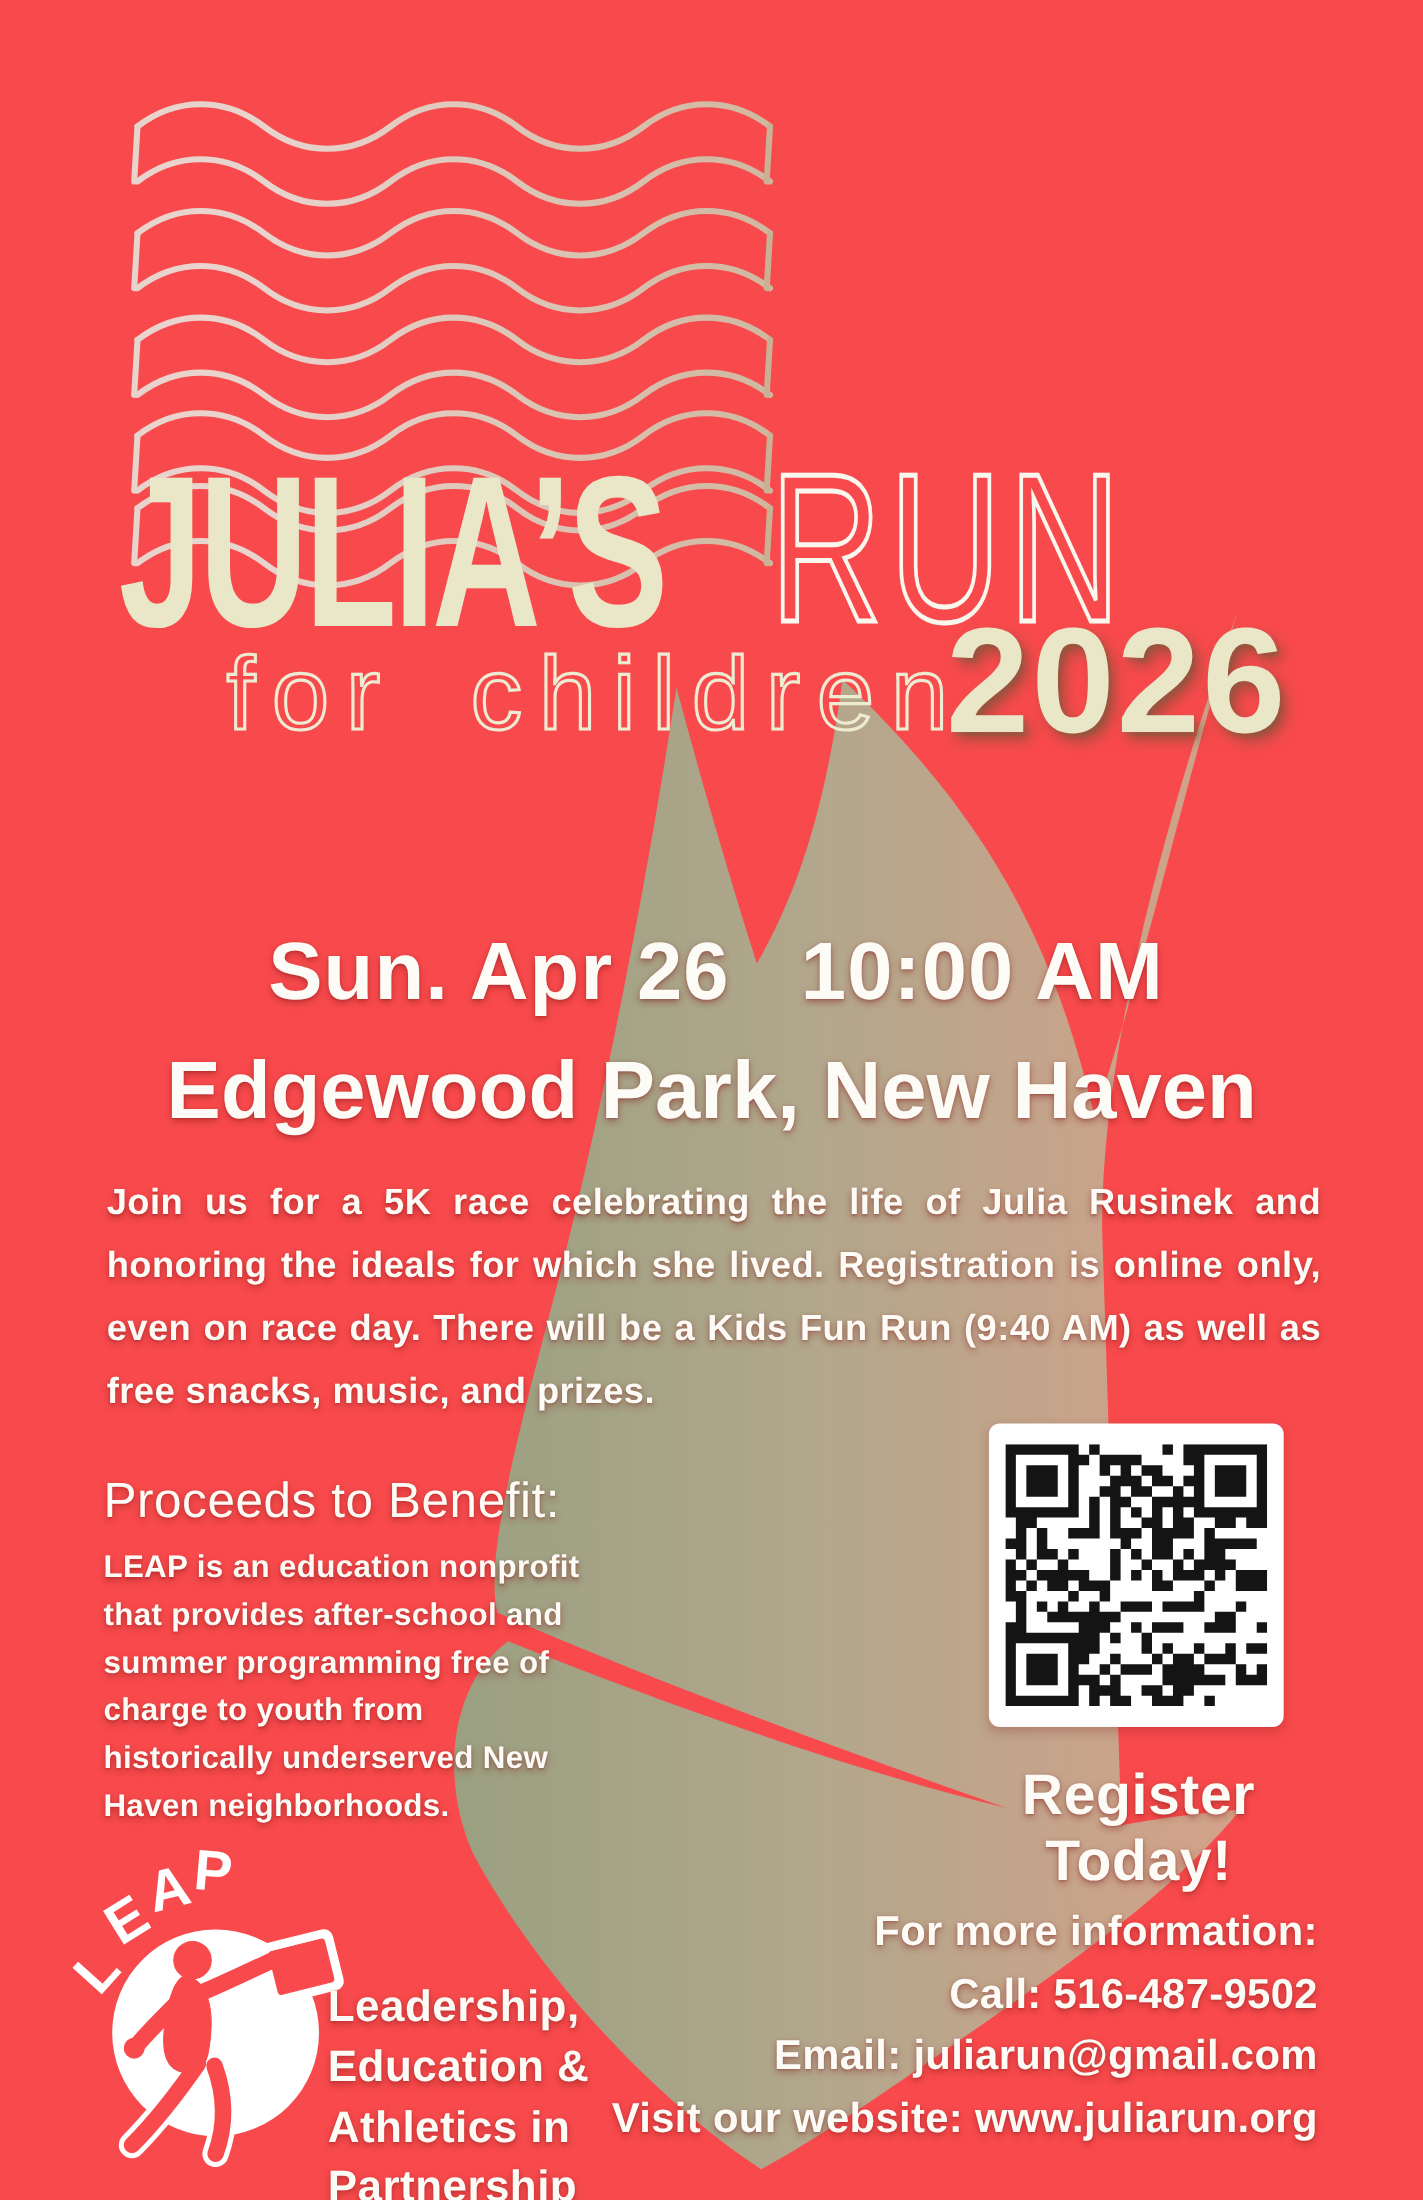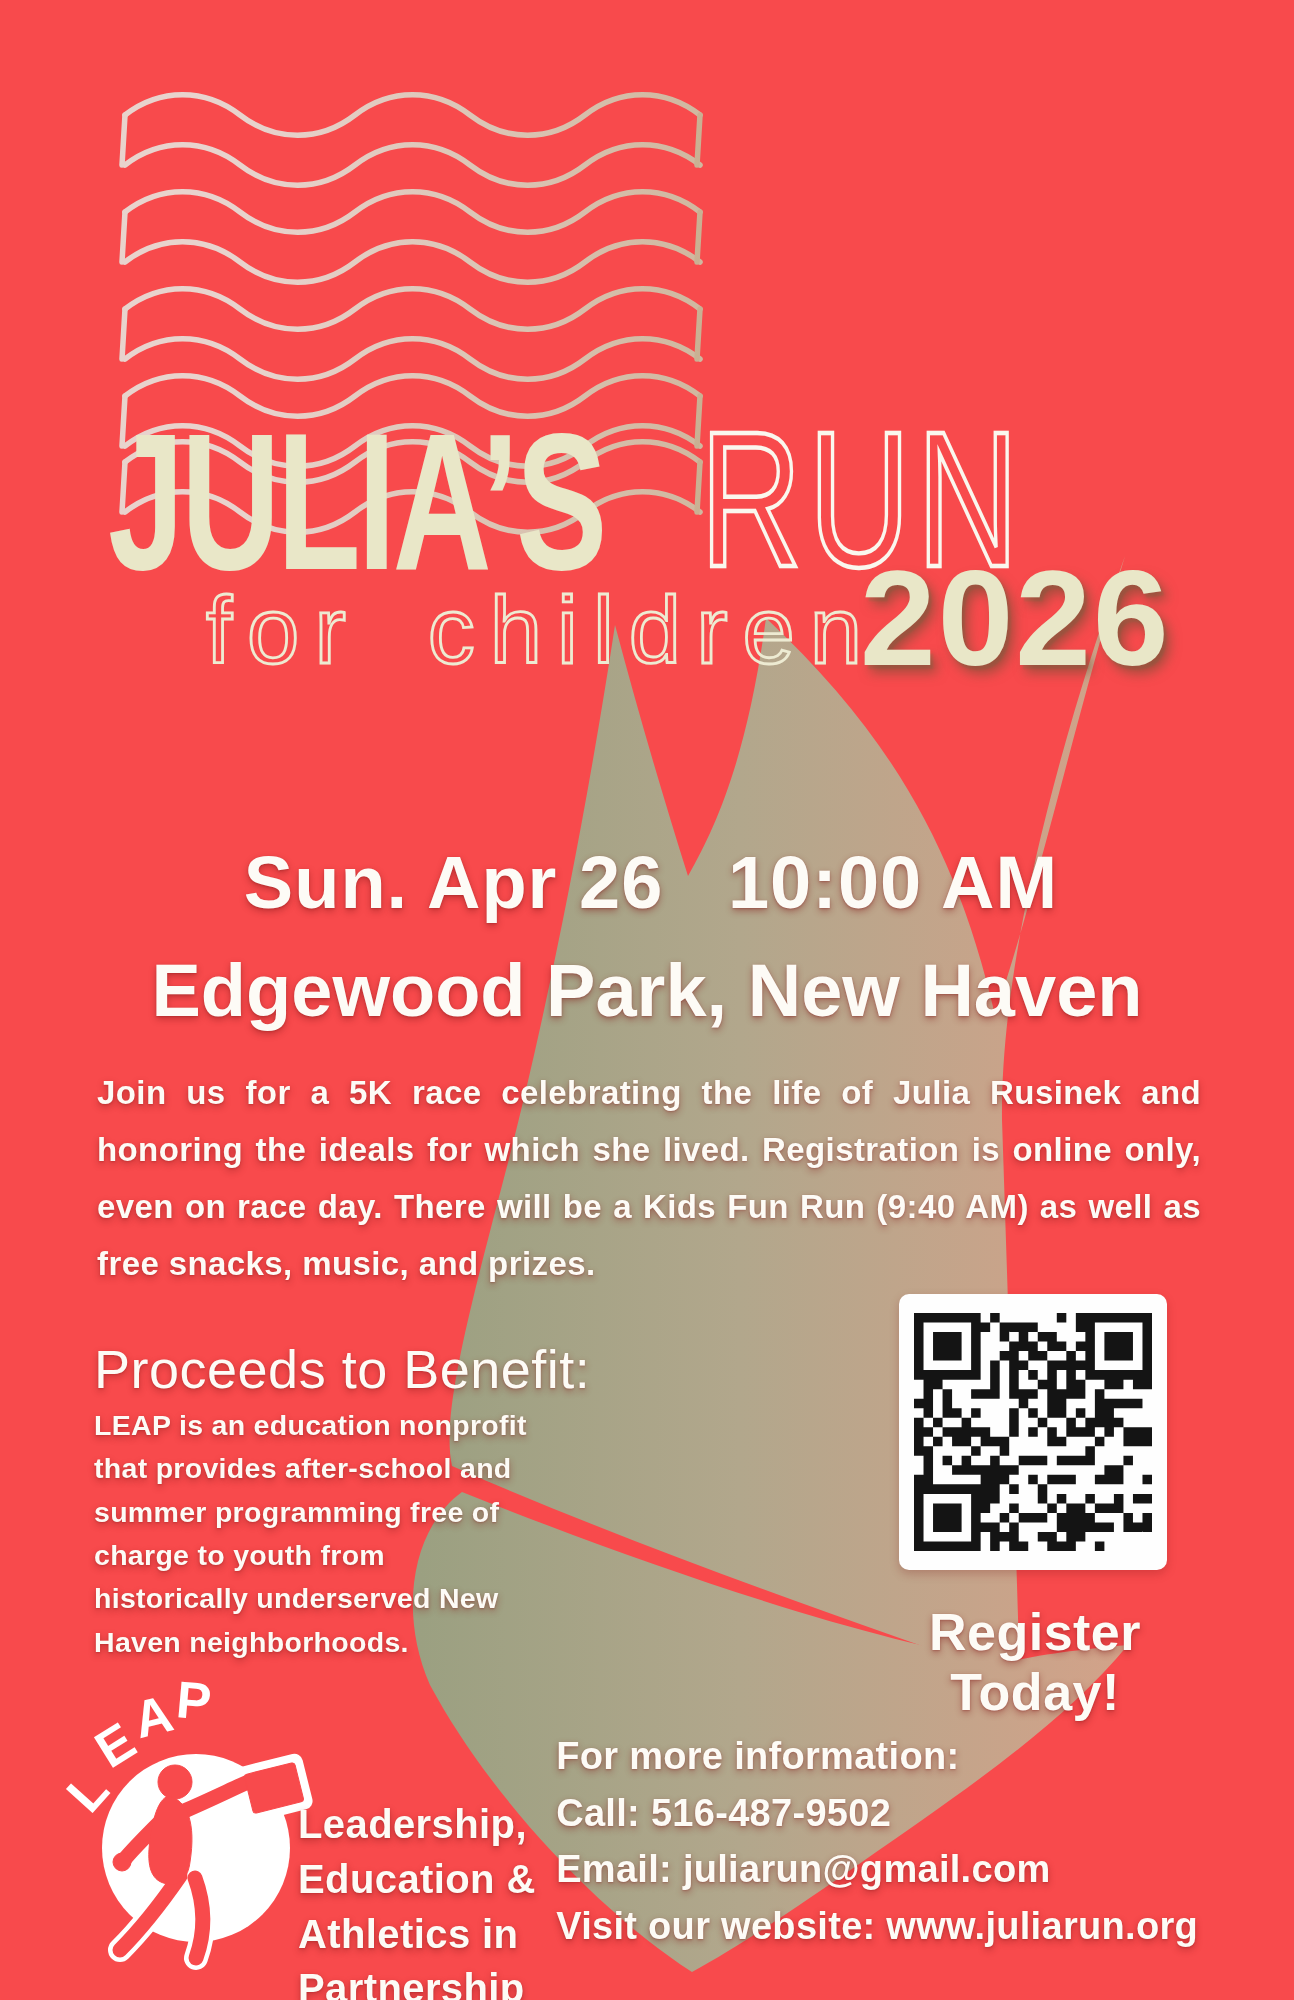--- a/index.html
+++ b/index.html
@@ -45,21 +45,21 @@
   .event-location{
     left:0;top:948px;width:1294px;text-align:center;color:#fdfbf6;
     font-size:74px;font-weight:700;letter-spacing:0px;
   }
   .event-description{
     left:97px;top:1064px;width:1104px;color:#fdfbf6;
     font-size:33px;font-weight:700;line-height:1.73;text-align:justify;
     letter-spacing:.4px;
   }
   .benefit-heading{
-    left:94px;top:1338px;color:#fdfbf6;font-size:54px;font-weight:400;
+    left:94px;top:1338px;color:#fdfbf6;font-size:45px;font-weight:400;
     letter-spacing:.5px;
   }
   .benefit-body{
     left:94px;top:1404px;width:440px;color:#fdfbf6;font-size:28.5px;
     font-weight:700;line-height:1.52;white-space:pre-line;letter-spacing:.3px;
   }
 
   
   .qr-box{
     left:899px;top:1294px;width:268px;height:276px;background:#fefefe;
@@ -71,21 +71,21 @@
     left:850px;top:1602px;width:370px;text-align:center;color:#fdfbf6;
     font-size:52px;font-weight:700;letter-spacing:.5px;
   }
 
   
   .org-lines{
     left:298px;top:1797px;color:#fdfbf6;font-size:40px;font-weight:700;
     line-height:1.37;white-space:pre-line;letter-spacing:.4px;
   }
   .contact{
-    right:96px;top:1728px;color:#fdfbf6;
+    right:96px;top:1728px;text-align:right;color:#fdfbf6;
     font-size:38px;font-weight:700;line-height:1.49;letter-spacing:.3px;
   }
 </style>
 </head>
 <body>
 
 <svg id="deco" viewBox="0 0 1294 2000">
   <defs>
     <linearGradient id="wg" gradientUnits="userSpaceOnUse" x1="120" y1="0" x2="760" y2="0">
       <stop offset="0" stop-color="#e8d3cd"></stop>

